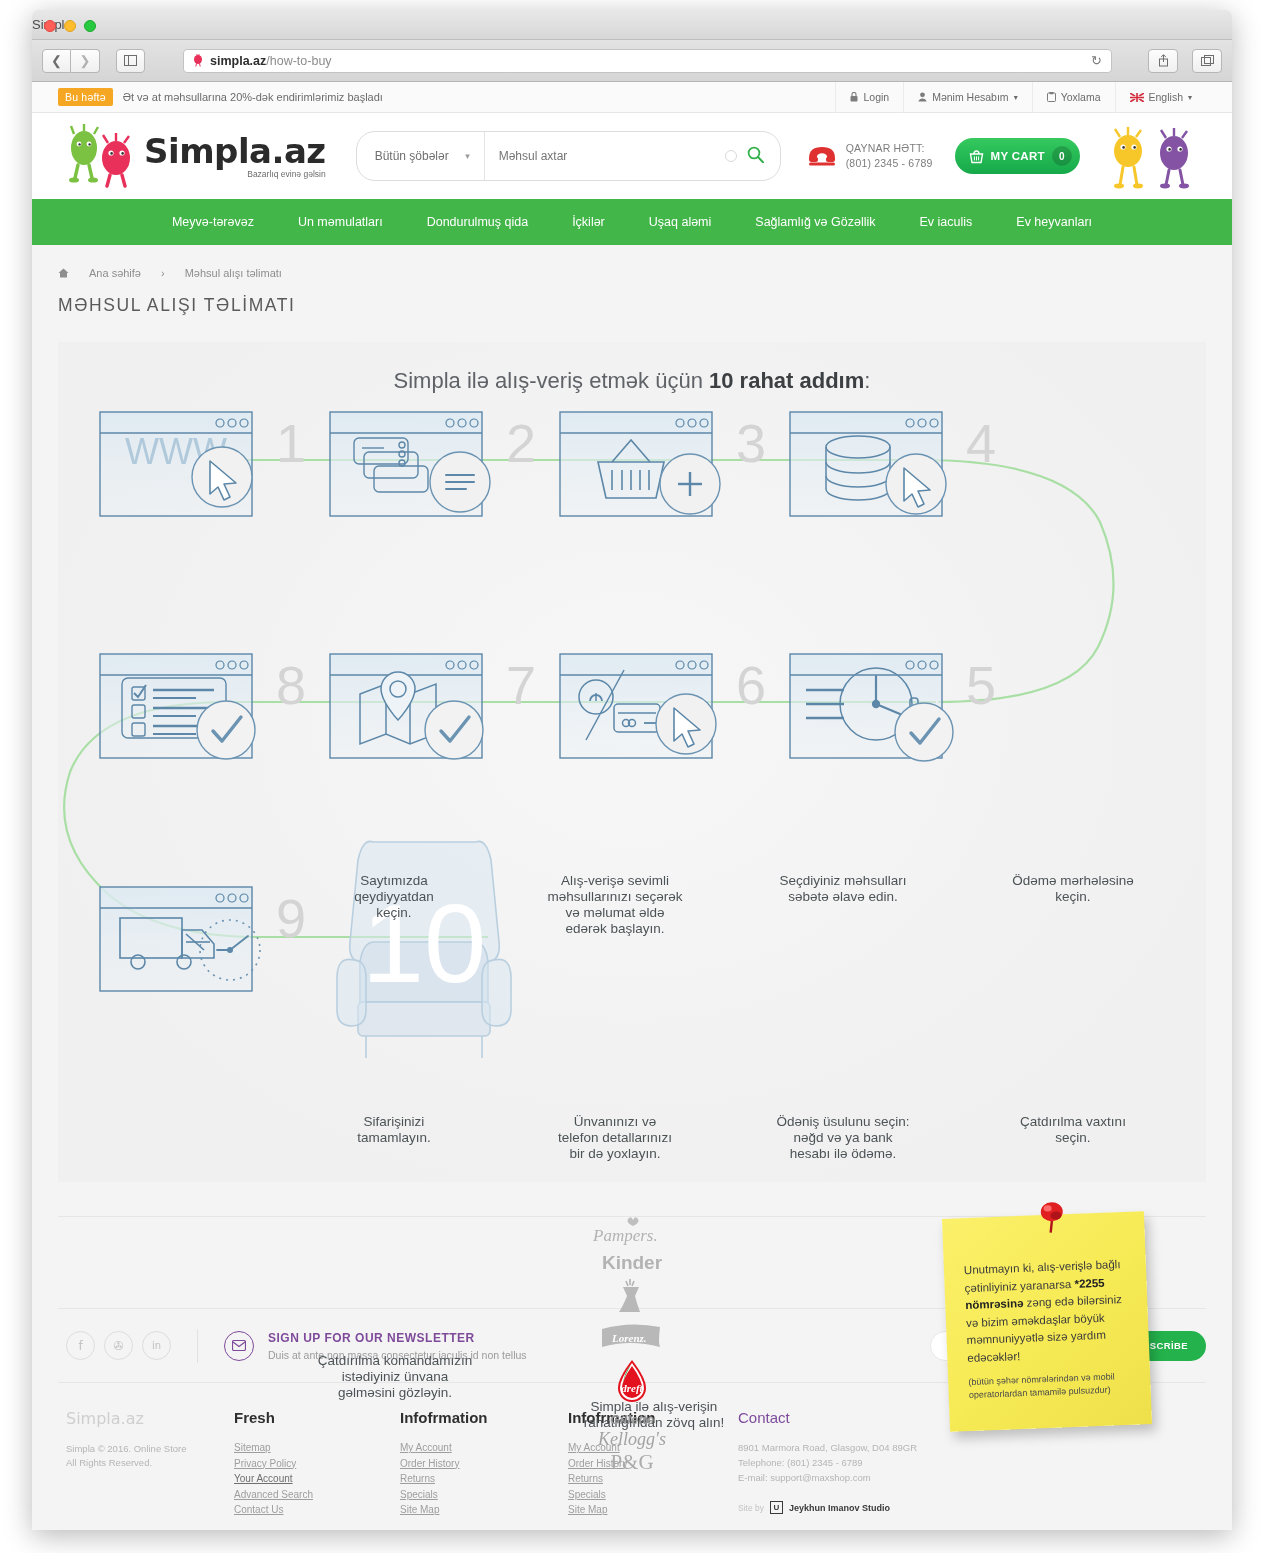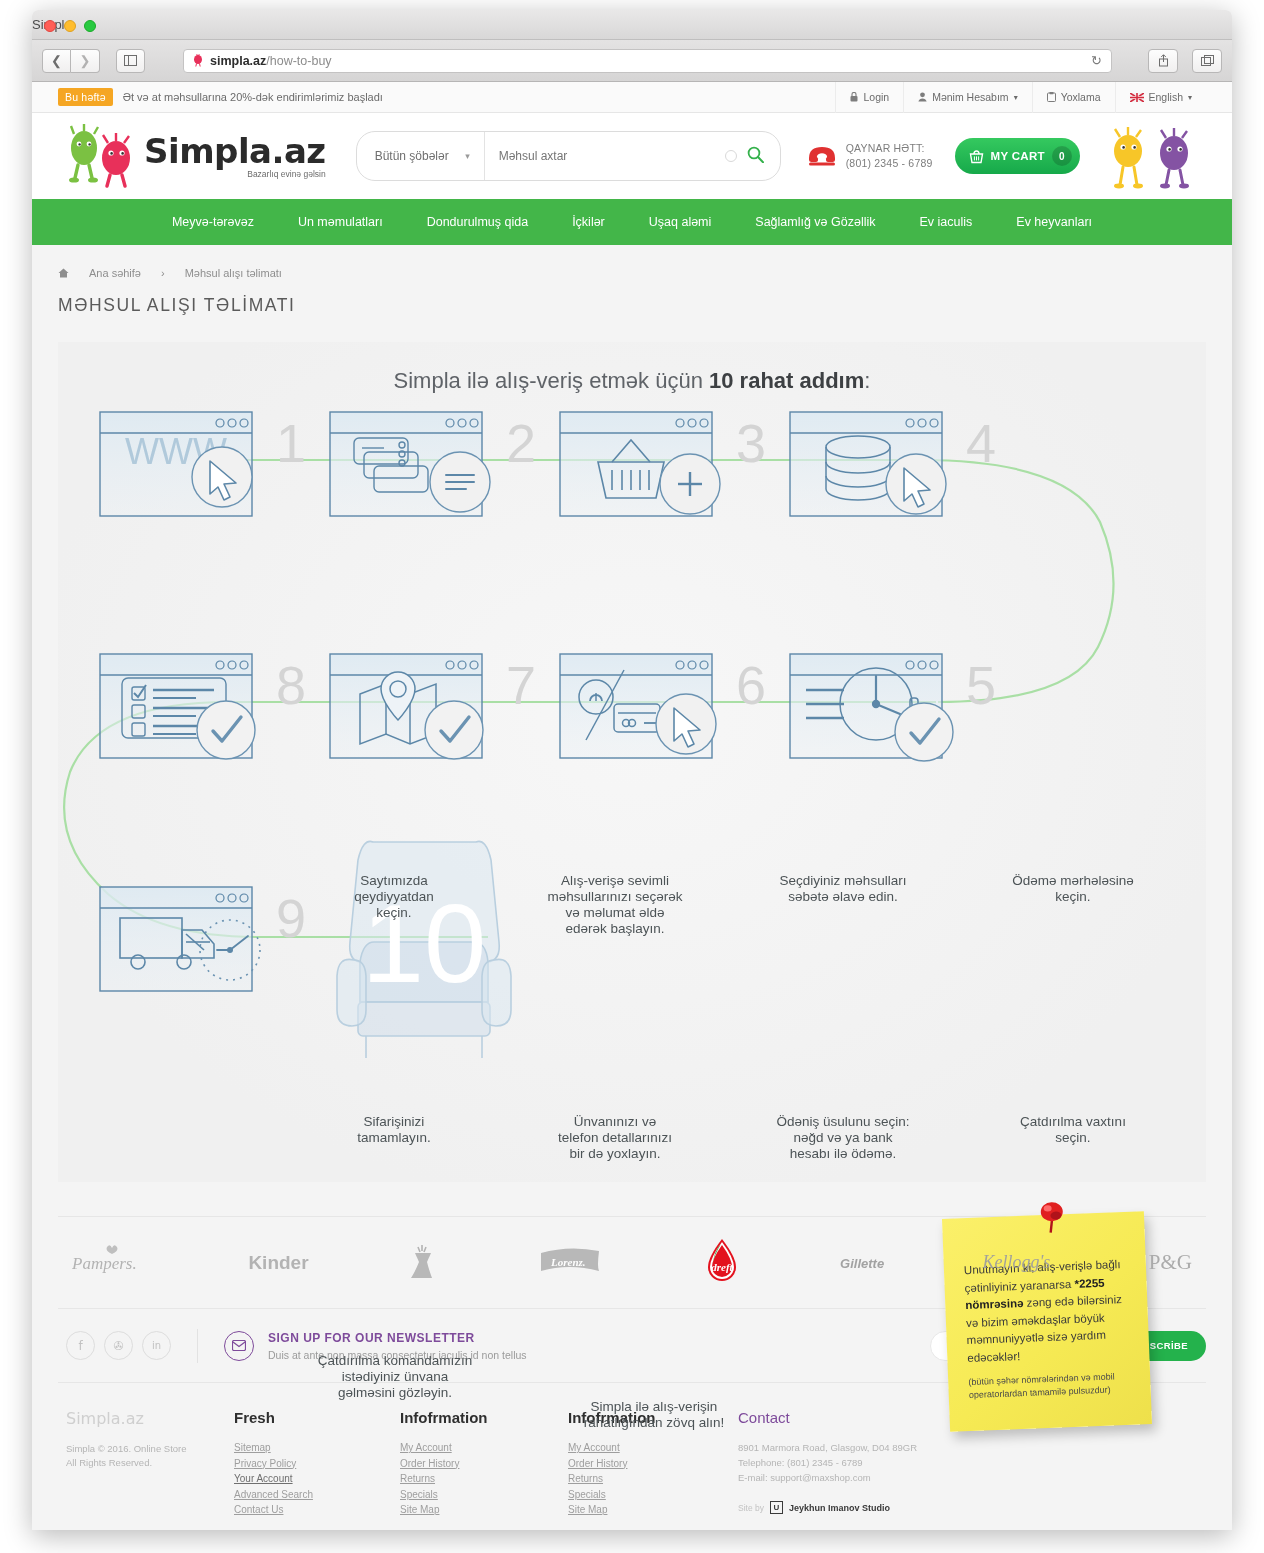--- a/index.html
+++ b/index.html
@@ -154,21 +154,21 @@
     padding: 44px 16px 10px 20px;
   }
   .note p { font-size:11.5px; color:#3a3a3a; line-height:17.5px; }
   .note p b { font-weight:700; color:#222; }
   .note .small { font-size:9px; line-height:13px; color:#4a4a4a; margin-top:9px; }
   .pin { position:absolute; left: 95px; top:-14px; width:30px; height:34px; }
 
   
   .brands { margin: 34px 26px 0; border-top:1px solid #e6e6e6; height: 92px;
             display:flex; align-items:center; justify-content:space-between;
-            padding: 0 14px; }
+            padding: 0 14px; flex-direction: column; }
   .brand { color:#b0b0b0; font-size:17px; opacity:.95; }
 
   
   .news { margin: 0 26px; border-top:1px solid #e6e6e6; height:74px; display:flex;
           align-items:center; }
   .socials { display:flex; gap:9px; padding-left: 8px;}
   .soc { width:29px; height:29px; border-radius:50%; border:1px solid #dddddd;
          display:flex;align-items:center;justify-content:center; color:#c2c2c2;
          font-size:12px; font-family:"DejaVu Sans", sans-serif;}
   .news-div { width:1px; height:34px; background:#e2e2e2; margin: 0 26px; }

